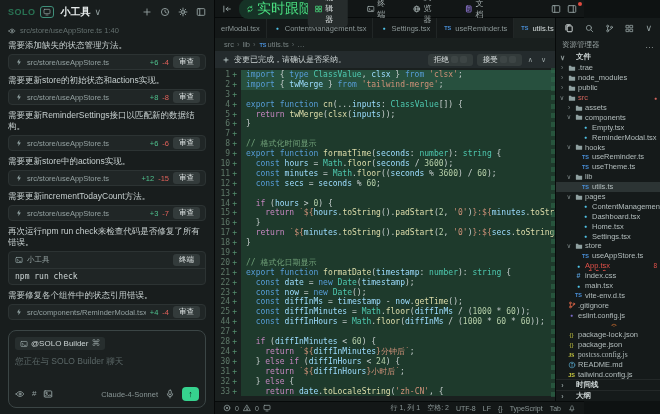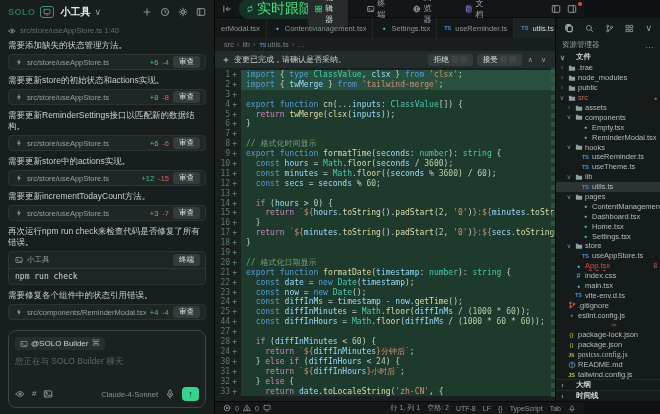--- a/index.html
+++ b/index.html
@@ -907,25 +907,25 @@
             </div>
             <div class="trow" style="padding-left: 3px;">
               <span class="chev"></span>
               <span class="fi fi-js">JS</span>
               <span class="">tailwind.config.js</span>
             </div>
           </div>
         <div class="ex-foot">
           <div class="ex-sec">
             <span class="tic">›</span>
-              <span>大纲</span>
+              <span>时间线</span>
           </div>
           <div class="ex-sec">
             <span class="tic">›</span>
-              <span>时间线</span>
+              <span>大纲</span>
           </div>
         </div>
       </aside>
     </div>
 
     <footer class="statusbar">
       <i class="ic">
           <span class="svgic ">
             <svg width="8" height="8" viewBox="0 0 12 12" fill="none" stroke="currentColor" stroke-width="1.1" stroke-linecap="round" stroke-linejoin="round">
               <circle cx="6" cy="6" r="4.3"></circle>

